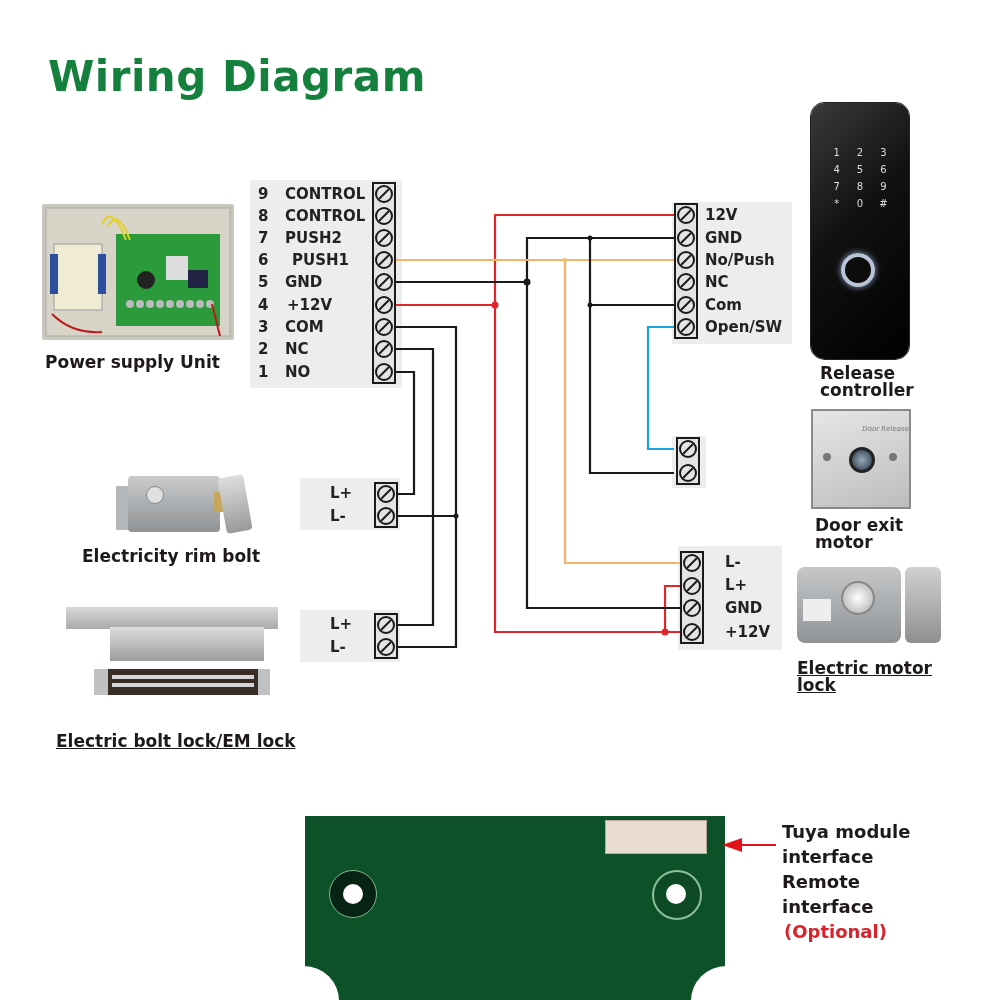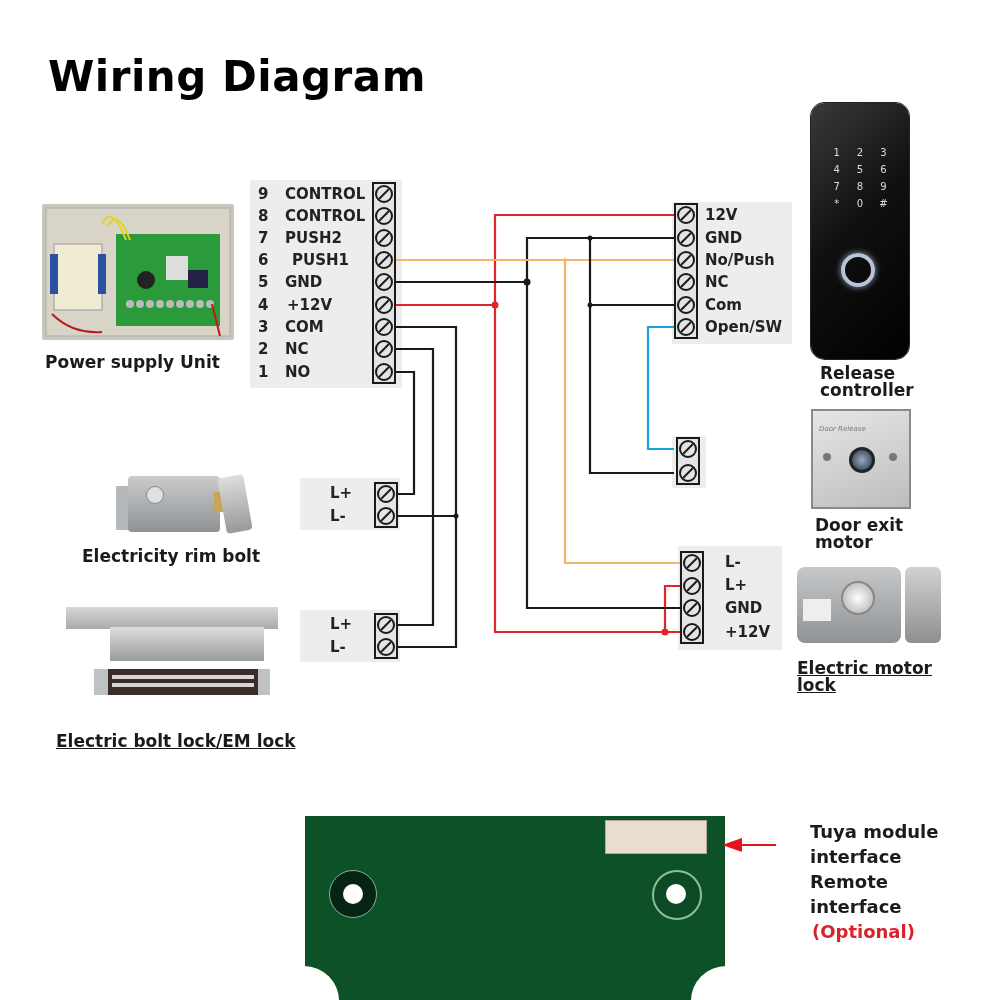--- a/index.html
+++ b/index.html
@@ -1,18 +1,18 @@
 <!DOCTYPE html>
 <html><head>
 <meta charset="utf-8">
 <style>
   html, body { margin:0; padding:0; background:#ffffff; }
   body { width:1000px; height:1000px; position:relative; overflow:hidden;
          font-family:"DejaVu Sans", sans-serif; color:#1a1a1a; }
-  .title { position:absolute; left:48px; top:52px; font-size:42px; font-weight:bold; letter-spacing:0.5px; color:#000000; }
+  .title { position:absolute; left:48px; top:52px; font-size:42px; font-weight:bold; letter-spacing:0.5px; color:#15803d; }
   .caption { position:absolute; font-size:17px; font-weight:bold; color:#1d1a19; line-height:17px; white-space:nowrap; }
   .tlabel { position:absolute; font-size:15px; font-weight:bold; color:#222; white-space:nowrap; line-height:15px; }
   .panel { position:absolute; background:#ededed; }
   svg.wires { position:absolute; left:0; top:0; }
   .photo { position:absolute; border-radius:2px; }
 </style>
 </head>
 <body>
 
 <div class="title">Wiring Diagram</div>
@@ -201,21 +201,21 @@
       <span>#</span>
     </div>
   <div style="position:absolute;left:30px;top:150px;width:26px;height:26px;border-radius:50%;border:4px solid #b9c4d6;box-shadow:0 0 6px #8fa6c8;"></div>
 </div>
 <div class="caption" style="left:820px;top:365px;">
   <div>Release</div>
   <div>controller</div>
 </div>
 
 <div style="position:absolute;left:811px;top:409px;width:96px;height:96px;background:linear-gradient(160deg,#e6e6e6,#bdbdbd);border:2px solid #8a8a8a;">
-  <div style="position:absolute;left:6px;right:0;top:14px;text-align:left;font-size:7px;font-style:italic;color:#777;">Door Release</div>
+  <div style="position:absolute;left:12px;right:0;top:14px;text-align:right;font-size:7px;font-style:italic;color:#777;">Door Release</div>
   <div style="position:absolute;left:36px;top:36px;width:20px;height:20px;border-radius:50%;background:radial-gradient(#9ab,#234);border:3px solid #222;"></div>
   <div style="position:absolute;left:10px;top:42px;width:8px;height:8px;border-radius:50%;background:#777;"></div>
   <div style="position:absolute;left:76px;top:42px;width:8px;height:8px;border-radius:50%;background:#777;"></div>
 </div>
 <div class="caption" style="left:815px;top:517px;">
   <div>Door exit</div>
   <div>motor</div>
 </div>
 
 <div style="position:absolute;left:110px;top:472px;width:140px;height:66px;">
@@ -256,19 +256,19 @@
   <div style="position:absolute;left:300px;top:4px;width:100px;height:32px;background:#e9ddd0;border:1px solid #b7a898;"></div>
   <div style="position:absolute;left:-36px;top:150px;width:70px;height:70px;border-radius:50%;background:#fff;"></div>
   <div style="position:absolute;left:386px;top:150px;width:70px;height:70px;border-radius:50%;background:#fff;"></div>
 </div>
 
 <svg width="60" height="30" style="position:absolute;left:718px;top:830px;">
   <polygon points="4,15 24,8 24,22" fill="#e3121b"></polygon>
   <line x1="22" y1="15" x2="58" y2="15" stroke="#e3121b" stroke-width="2"></line>
 </svg>
 
-<div class="caption" style="left:782px;top:819px;font-size:18px;line-height:25px;margin-left:28px;">
+<div class="caption" style="left:782px;top:819px;font-size:18px;line-height:25px;">
   <div>Tuya module</div>
   <div>interface</div>
   <div>Remote</div>
   <div>interface</div>
   <div style="color:#d9232a;margin-left:2px;">(Optional)</div>
 </div>
 
 </body></html>

